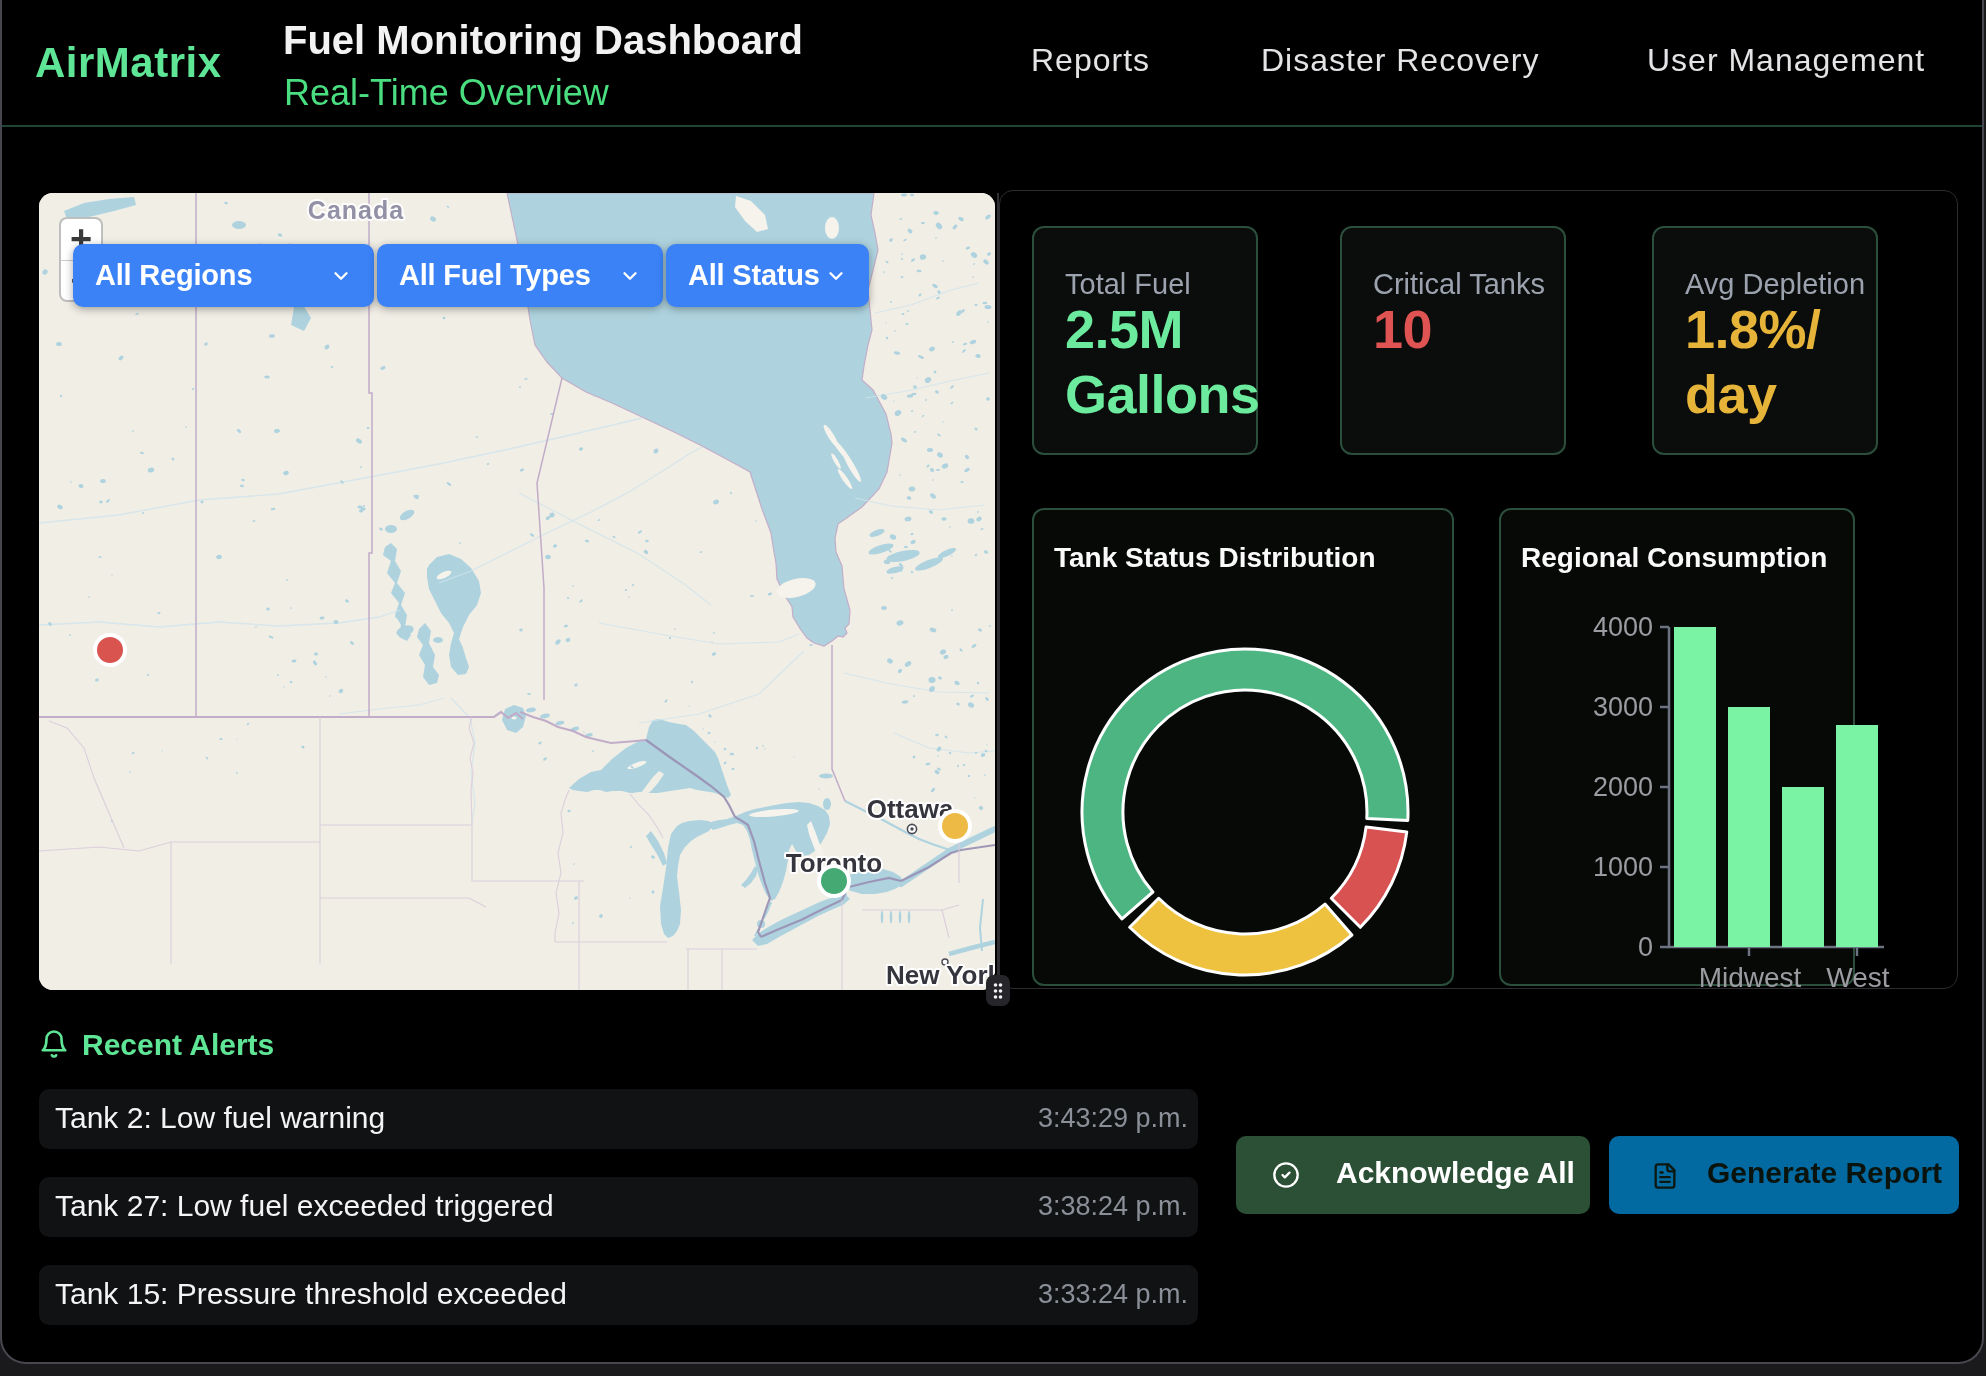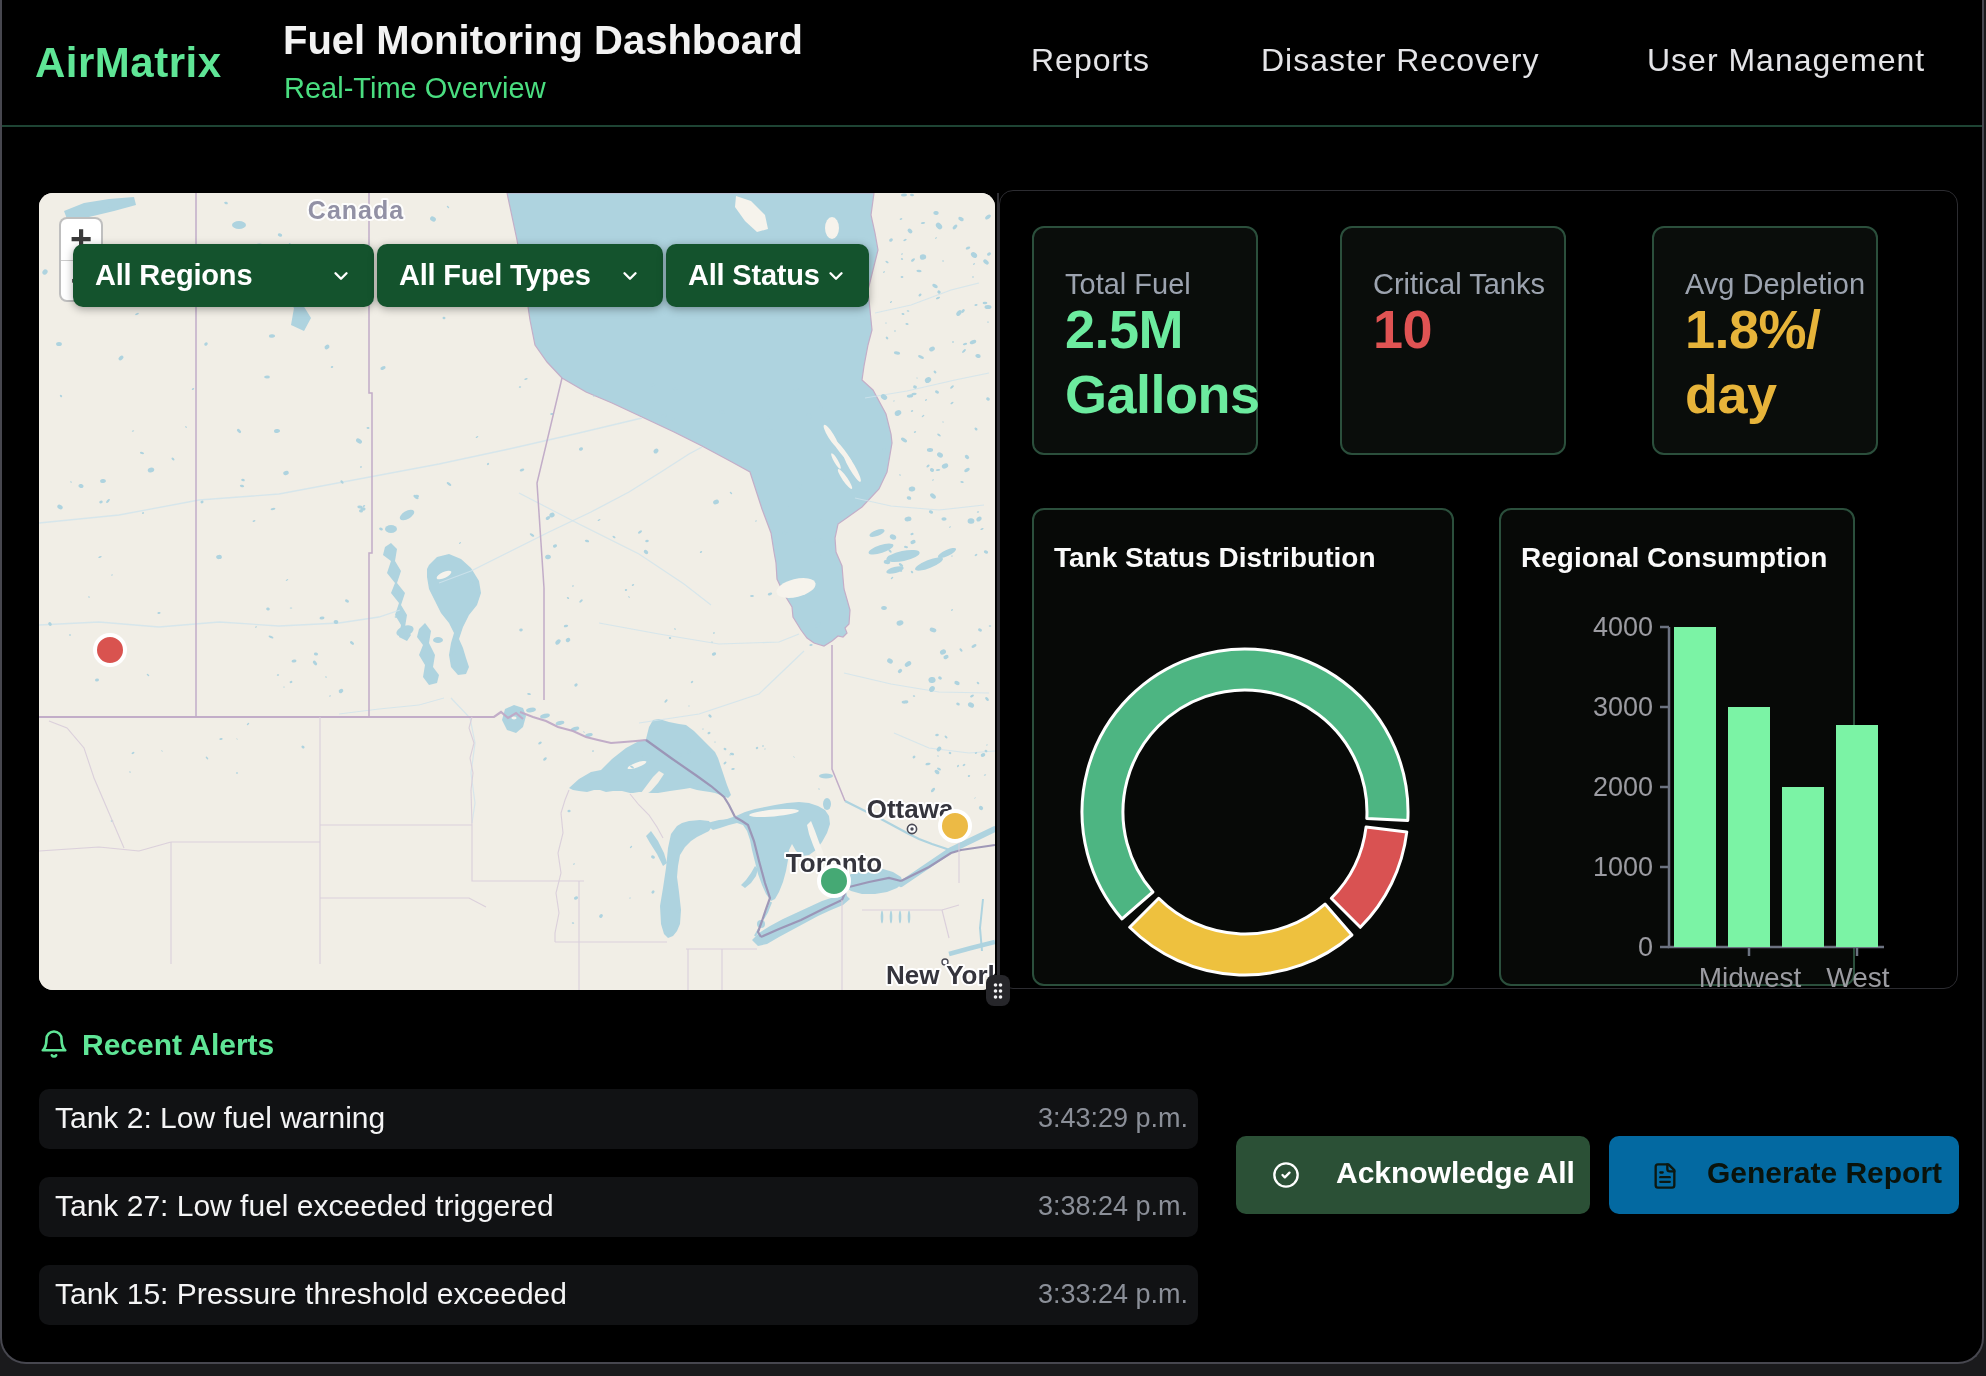--- a/index.html
+++ b/index.html
@@ -3,28 +3,28 @@
 <style>
 * { margin:0; padding:0; box-sizing:border-box; }
 html,body { width:1986px; height:1376px; background:#1a1a1c; font-family:"Liberation Sans",sans-serif; overflow:hidden; }
 #app { position:absolute; left:0; top:0; width:1984px; height:1364px; background:#000;
   border:2px solid #47474f; border-top:none; border-radius:0 0 26px 26px; overflow:hidden; }
 .abs { position:absolute; }
 
 #hdr { position:absolute; left:0; top:0; width:100%; height:127px; border-bottom:2px solid #1e4434; }
 #logo { position:absolute; left:33px; top:39px; font-size:42px; font-weight:700; color:#5fe596; letter-spacing:0.5px; }
 #title { position:absolute; left:281px; top:18px; font-size:40px; font-weight:700; color:#f2f2f2; }
-#subtitle { position:absolute; left:282px; top:72px; font-size:29px; font-weight:400; color:#4ade80; }
+#subtitle { position:absolute; left:282px; top:72px; font-size:36px; font-weight:400; color:#4ade80; }
 .nav { position:absolute; top:42px; font-size:32px; font-weight:400; color:#e4e4e7; letter-spacing:1px; }
 
 #mapcard { position:absolute; left:37px; top:193px; width:956px; height:797px; border-radius:14px; overflow:hidden; background:#f1eee6; }
 #zoomctl { position:absolute; left:20px; top:24px; width:44px; height:85px; background:#fff; border-radius:8px; border:2px solid rgba(0,0,0,0.25); }
 #zoomctl .plus { position:absolute; left:0; top:0; width:100%; height:42px; color:#3a3a3a; font-size:38px; font-weight:700; text-align:center; line-height:40px; border-bottom:1px solid #ccc; }
 #zoomctl .minus { position:absolute; left:0; top:43px; width:100%; height:40px; color:#333; font-size:34px; font-weight:700; text-align:center; line-height:36px; }
-.dd { position:absolute; top:51px; height:63px; background:#14532d; border-radius:10px; color:#fff; font-size:29px; font-weight:600; letter-spacing:-0.2px; line-height:63px; padding-left:22px; box-shadow:0 2px 8px rgba(0,0,0,0.35); }
+.dd { position:absolute; top:51px; height:63px; background:#3b82f6; border-radius:10px; color:#fff; font-size:29px; font-weight:600; letter-spacing:-0.2px; line-height:63px; padding-left:22px; box-shadow:0 2px 8px rgba(0,0,0,0.35); }
 .dd svg { position:absolute; right:22px; top:21px; }
 
 #rpanel { position:absolute; left:997px; top:190px; width:959px; height:799px; border:1px solid #2c2c31; border-radius:14px; }
 #divider { position:absolute; left:995px; top:193px; width:2px; height:797px; background:#2e2e33; }
 .scard { position:absolute; top:226px; width:226px; height:229px; background:#0a0d0b; border:2px solid #2b4f3c; border-radius:12px; }
 .scard .lbl { position:absolute; left:31px; top:40px; font-size:29px; color:#9ca3af; }
 .scard .val { position:absolute; left:31px; top:69px; font-size:54px; font-weight:700; line-height:65px; letter-spacing:-0.5px; }
 .ccard { position:absolute; top:508px; height:478px; background:#070907; border:2px solid #2b4f3c; border-radius:12px; }
 .ccard .ttl { position:absolute; left:20px; top:32px; font-size:28px; font-weight:700; color:#fafafa; }
 

